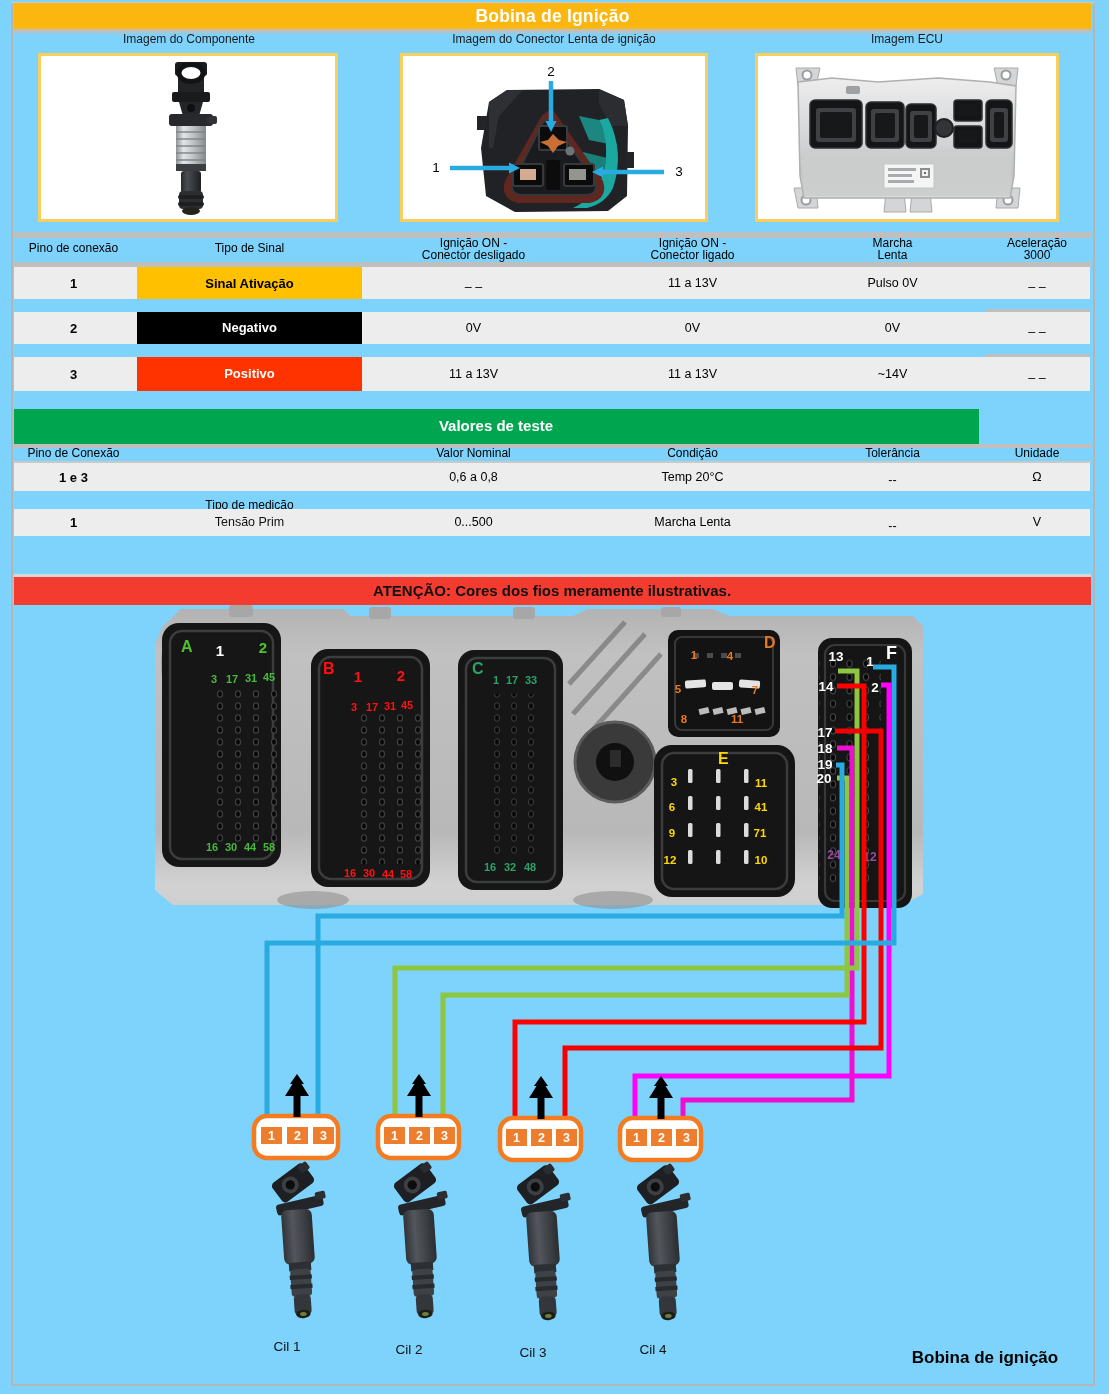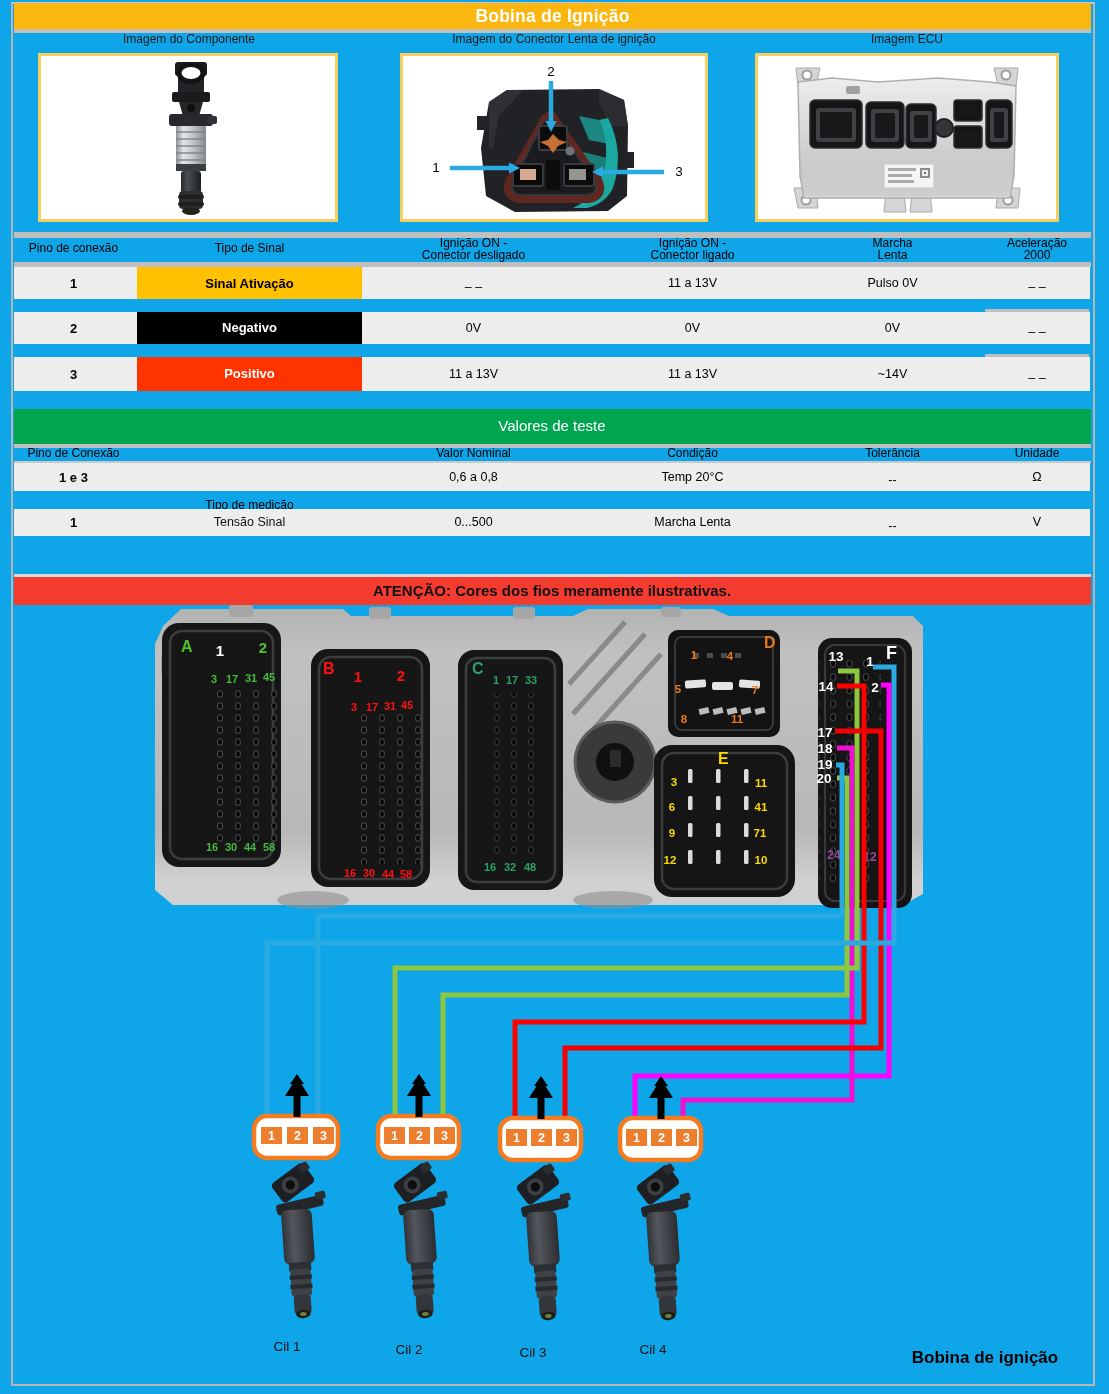--- a/index.html
+++ b/index.html
@@ -1,16 +1,16 @@
 <!DOCTYPE html>
 <html><head>
 <meta charset="utf-8">
 <style>
   html,body{margin:0;padding:0;background:#ffffff;}
-  .page{position:relative;width:1109px;height:1394px;background:#0ea5e9;overflow:hidden;
+  .page{position:relative;width:1109px;height:1394px;background:#7dd3fc;overflow:hidden;
         font-family:"Liberation Sans","DejaVu Sans",sans-serif;color:#111;}
   .abs{position:absolute;}
   .sheet-border{left:11px;top:2px;width:1080px;height:1380px;border:2.5px solid #b5b5b5;border-top-color:#c9c9c9;}
   .titlebar{left:14px;top:3px;width:1077px;height:26px;background:#fbb70f;color:#ffffff;
             font-weight:bold;font-size:17.5px;text-align:center;line-height:26px;letter-spacing:.2px;}
   .band{left:13.5px;width:1077px;background:#bfbfbf;}
   .caption{top:32px;height:15px;font-size:12px;text-align:center;color:#1a1a1a;}
   .imgbox{top:53px;height:163px;border:3px solid #f8ce5c;background:#ffffff;}
   
   .trow{left:13.5px;width:1076px;background:#ededed;}
@@ -25,21 +25,21 @@
   .c3{left:348.5px;width:223px;}
   .c4{left:571.5px;width:215px;}
   .c5{left:786.5px;width:185px;}
   .c6{left:971.5px;width:104px;}
   .hc1{left:13.5px;width:120px;}
   .hc2{left:137px;width:225px;}
   .hc3{left:362px;width:223px;}
   .hc4{left:585px;width:215px;}
   .hc5{left:800px;width:185px;}
   .hc6{left:985px;width:104px;}
-  .greenbar{left:13.5px;top:409px;width:1077px;height:34.5px;background:#00a64f;color:#fff;font-weight:normal;
+  .greenbar{left:13.5px;top:409px;width:965px;height:34.5px;background:#00a64f;color:#fff;font-weight:bold;
             font-size:15px;text-align:center;line-height:34.5px;}
   .bluebar{left:13.5px;top:542px;width:1077px;height:31.5px;background:#00aeef;color:#fff;font-weight:bold;
            font-size:17px;text-align:center;line-height:31.5px;}
   .redbar{left:13.5px;top:577px;width:1077px;height:27.5px;background:#f33b30;color:#121212;font-weight:bold;
           font-size:15px;text-align:center;line-height:27.5px;}
   .footer-label{left:905px;top:1348px;width:160px;text-align:center;font-weight:bold;font-size:17px;color:#000;}
   svg text{font-family:"Liberation Sans","DejaVu Sans",sans-serif;}
 </style>
 </head>
 <body>
@@ -227,21 +227,21 @@
     <div class="hcell hc4" style="top:0;">
       <div>Ignição ON -</div>
       <div>Conector ligado</div>
     </div>
     <div class="hcell hc5" style="top:0;">
       <div>Marcha</div>
       <div>Lenta</div>
     </div>
     <div class="hcell hc6" style="top:0;">
       <div>Aceleração</div>
-      <div>2000</div>
+      <div>3000</div>
     </div>
   </div>
   <div class="abs band" style="top:262px;height:5px;"></div>
 
   <div class="abs trow" style="top:267px;height:32px;">
     <div class="vcell pincell c1">1</div>
     <div class="typecell" style="background:#ffc000;color:#000;">Sinal Ativação</div>
     <div class="vcell c3 vlow">– –</div>
     <div class="vcell c4">11 a 13V</div>
     <div class="vcell c5">Pulso 0V</div>
@@ -285,21 +285,21 @@
 
   <div class="abs trow" style="top:463px;height:28px;">
     <div class="vcell pincell c1">1 e 3</div>
     <div class="vcell c3">0,6 a 0,8</div>
     <div class="vcell c4">Temp 20°C</div>
     <div class="vcell c5 vlow">--</div>
     <div class="vcell c6">Ω</div>
   </div>
   <div class="abs trow" style="top:508.5px;height:27.5px;">
     <div class="vcell pincell c1">1</div>
-    <div class="typecell" style="font-weight:normal;font-size:12.5px;">Tensão Sinal</div>
+    <div class="typecell" style="font-weight:normal;font-size:12.5px;">Tensão Prim</div>
     <div class="vcell c3">0...500</div>
     <div class="vcell c4">Marcha Lenta</div>
     <div class="vcell c5 vlow">--</div>
     <div class="vcell c6">V</div>
   </div>
 
   <div class="abs band" style="top:573.5px;height:3.5px;background:#d8d8d8;"></div>
   <div class="abs redbar">
     <span>ATENÇÃO: Cores dos fios meramente ilustrativas.</span>
   </div>

